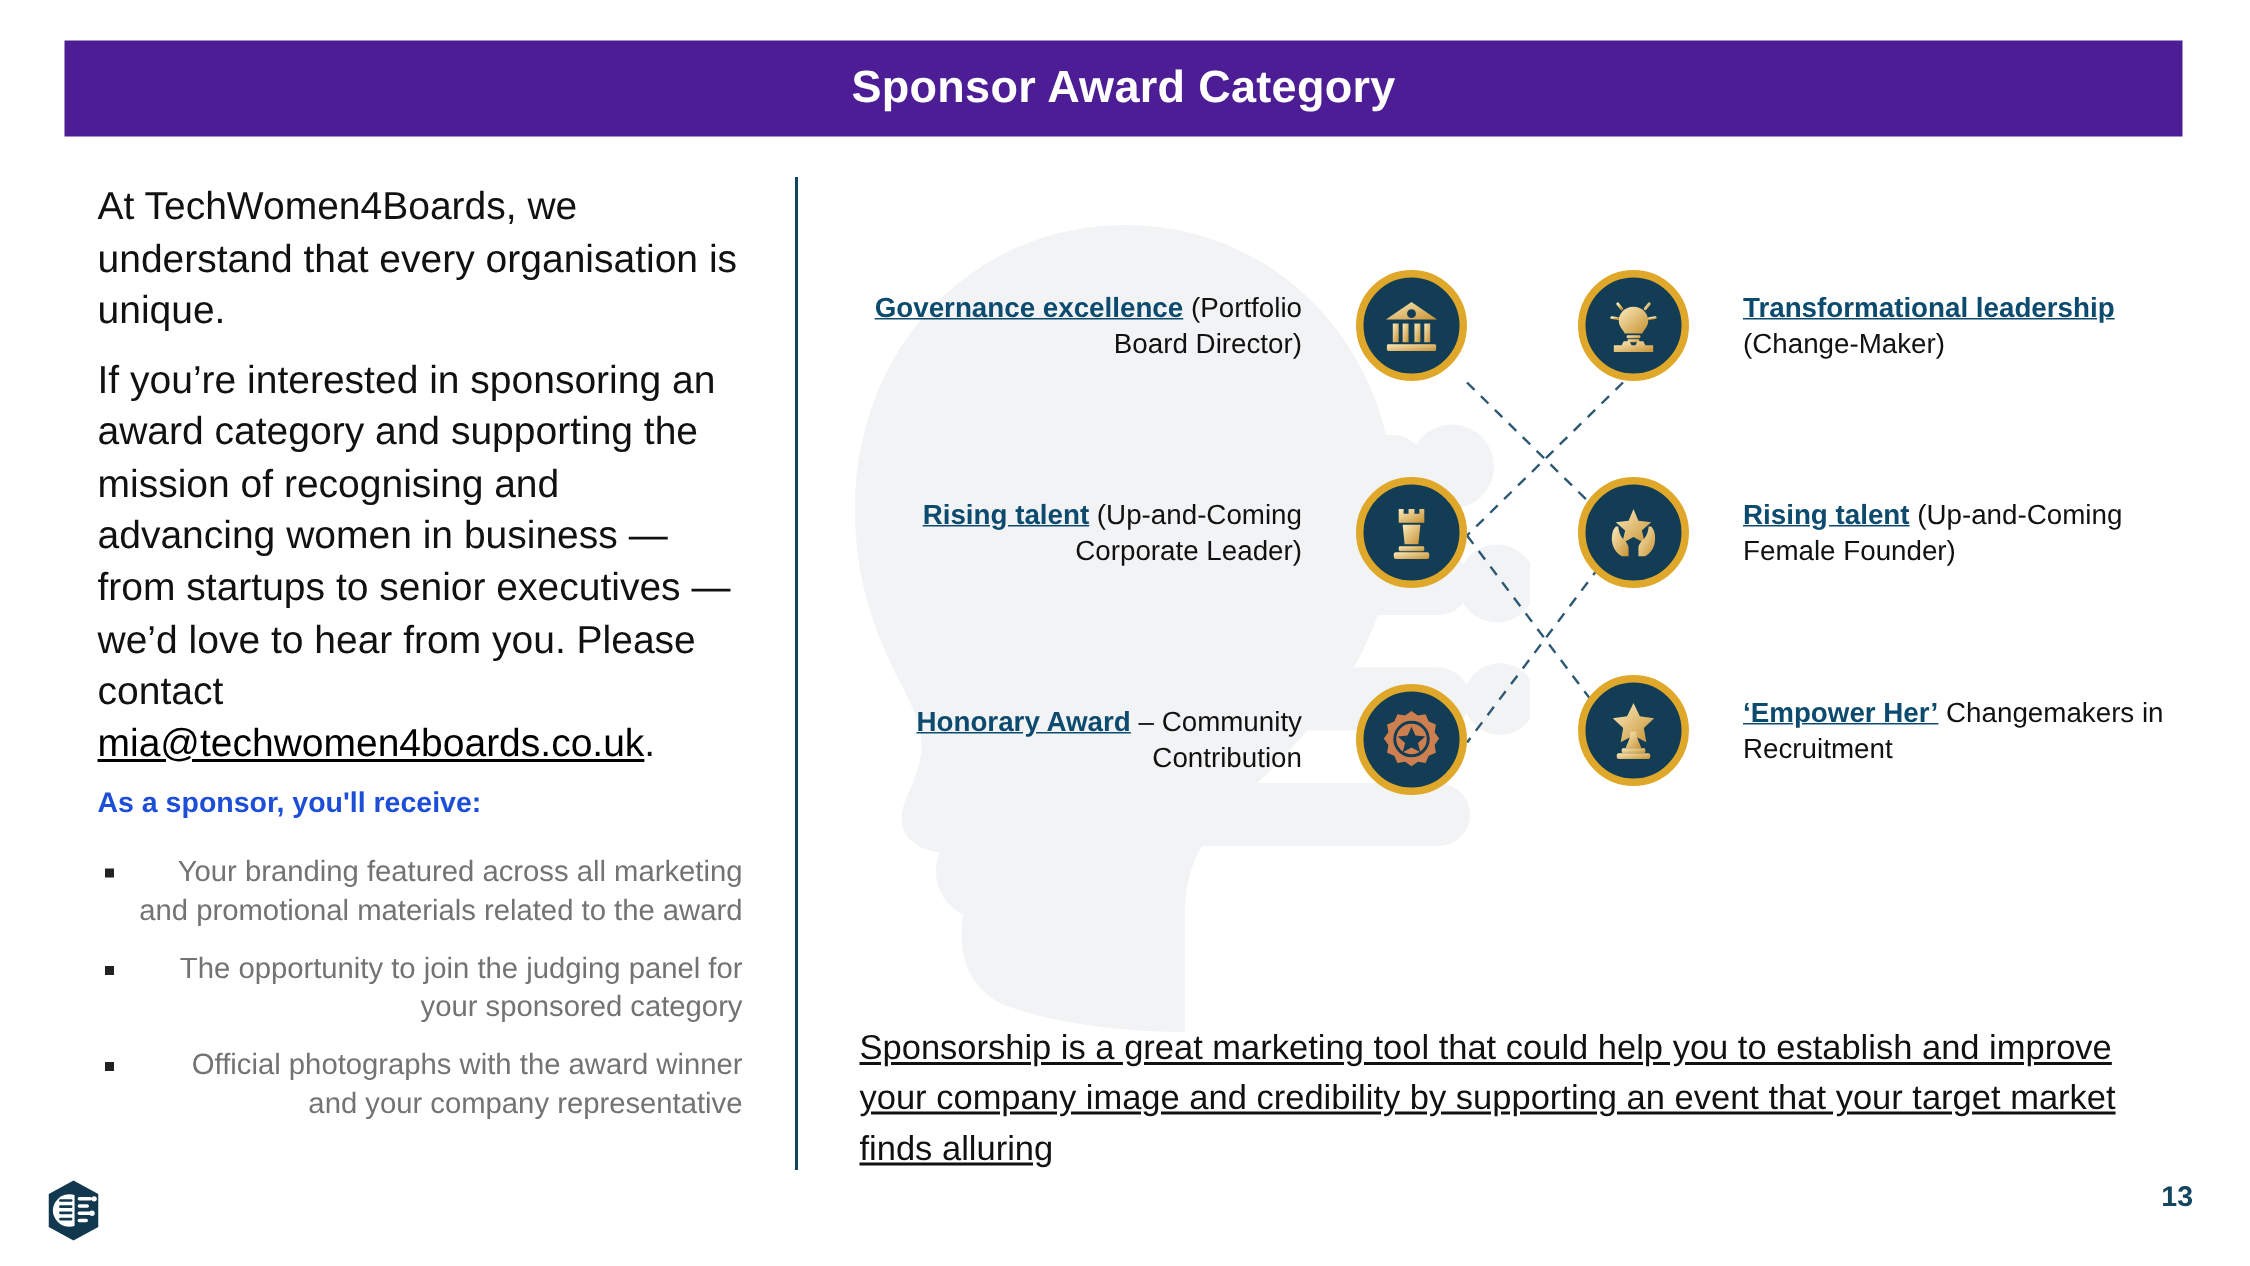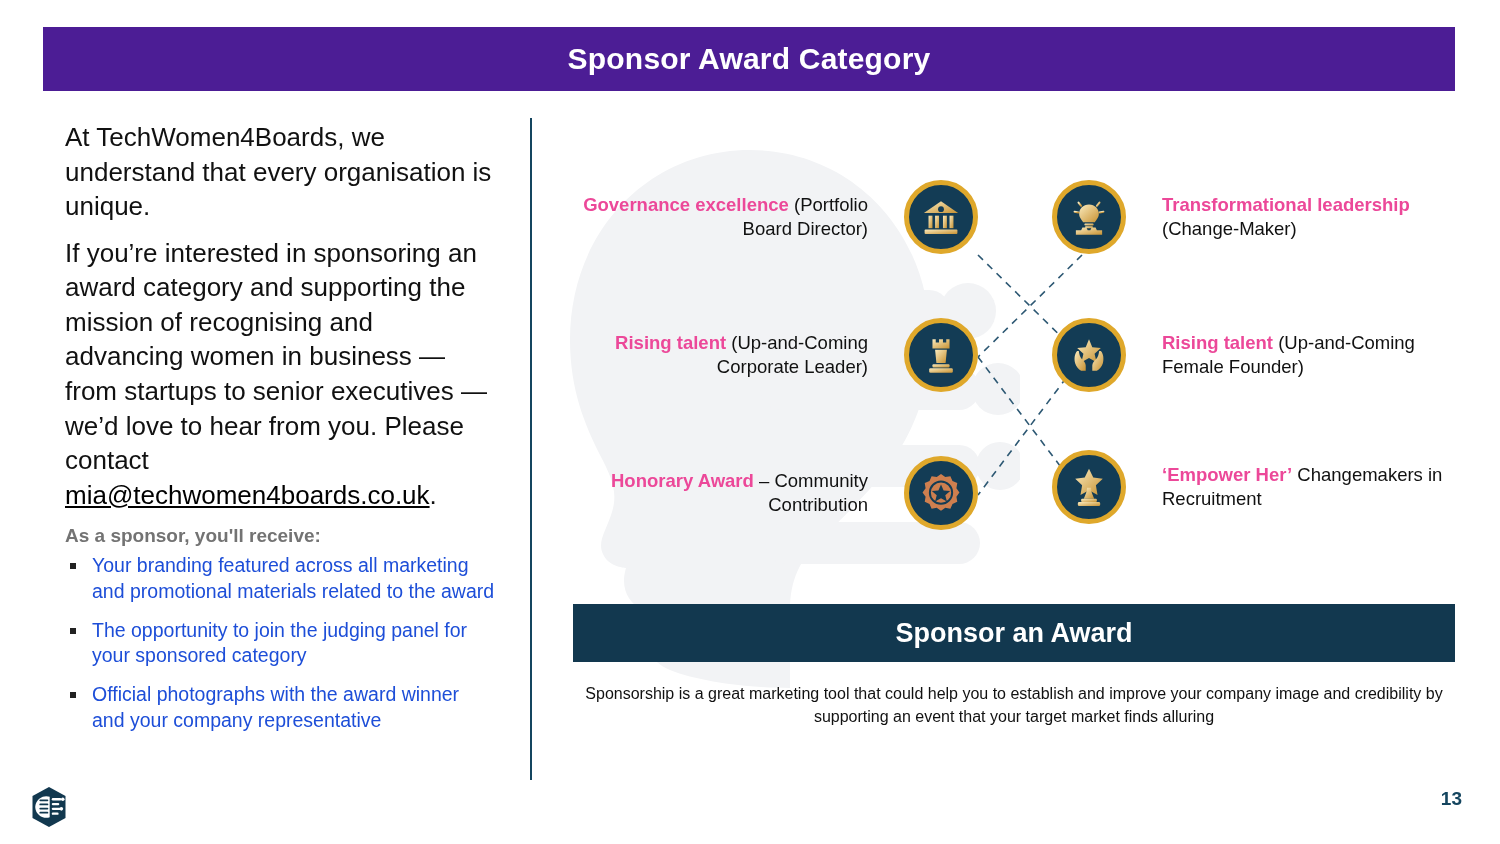--- a/index.html
+++ b/index.html
@@ -14,46 +14,46 @@
              display:flex;align-items:center;justify-content:center;}
   .title-bar .title-text{color:#ffffff;font-size:30px;font-weight:bold;letter-spacing:.2px;}
 
   
   .v-divider{position:absolute;left:530px;top:118px;width:2px;height:662px;background:#14455F;}
 
   
   .left-col{position:absolute;left:65px;top:120px;width:430px;}
   .lc-head{color:#14455F;font-size:19px;font-weight:bold;line-height:1.32;margin:0 0 14px 0;}
   .lc-p{color:#111111;font-size:26px;line-height:1.33;margin:0 0 12px 0;font-weight:350;}
-  .lc-sub{color:#737373;font-size:19px;font-weight:bold;margin:0 0 4px 0;line-height:1.3;}
+  .lc-sub{color:#1d4ed8;font-size:19px;font-weight:bold;margin:0 0 20px 0;line-height:1.3;}
   .email-link{color:#000000;text-decoration:underline;}
   .bullets{list-style:none;margin:0;padding:0;}
-  .bullets li{position:relative;padding-left:27px;margin-bottom:13px;color:#1d4ed8;
-              font-size:19.5px;line-height:1.32;font-weight:350;}
+  .bullets li{position:relative;padding-left:27px;margin-bottom:13px;color:#737373;
+              font-size:19.5px;line-height:1.32;font-weight:350;text-align:right;}
   .bullets li::before{content:"";position:absolute;left:5px;top:10px;width:6px;height:6px;background:#222;}
 
   
   .diagram{position:absolute;left:560px;top:150px;width:910px;height:430px;}
   .connectors{position:absolute;left:0;top:0;width:910px;height:430px;}
   .node{position:absolute;display:flex;align-items:center;}
   .badge{width:74px;height:74px;border-radius:50%;background:#133C55;border:5px solid #DFA82B;
          box-sizing:border-box;display:flex;align-items:center;justify-content:center;flex:0 0 auto;}
   .badge svg{width:42px;height:42px;display:block;}
   .lbl{font-size:18.5px;line-height:1.3;color:#111111;font-weight:350;}
-  .lbl b{color:#ec4899;font-weight:bold;}
+  .lbl b{color:#0c4a6e;font-weight:bold;text-decoration:underline;}
   .node-left{justify-content:flex-end;}
   .node-left .lbl{text-align:right;padding-right:36px;}
   .node-right .lbl{text-align:left;padding-left:36px;}
 
   
   .band{position:absolute;left:573px;top:604px;width:882px;height:58px;background:#12384F;
         display:flex;align-items:center;justify-content:center;}
   .band .band-text{color:#ffffff;font-size:27px;font-weight:bold;}
-  .band-caption{position:absolute;left:573px;top:682px;width:882px;text-align:center;
-                color:#111111;font-size:16px;line-height:1.45;font-weight:350;}
+  .band-caption{position:absolute;left:573px;top:682px;width:882px;
+                color:#111111;font-size:23px;line-height:1.45;font-weight:350;text-decoration:underline;}
 
   
   .logo{position:absolute;left:27px;top:785px;width:44px;height:44px;}
   .page-num{position:absolute;right:38px;top:788px;color:#14455F;font-size:19px;font-weight:bold;}
 </style>
 </head>
 <body>
 
 <div class="slide">
 
@@ -229,23 +229,20 @@
             <rect x="15" y="55" width="34" height="6" rx="2"></rect>
           </g>
         </svg>
       </div>
       <div class="lbl">
         <b>‘Empower Her’</b><span> Changemakers in Recruitment</span>
       </div>
     </div>
   </div>
 
-  <div class="band">
-    <span class="band-text">Sponsor an Award</span>
-  </div>
   <div class="band-caption">Sponsorship is a great marketing tool that could help you to establish and improve your company image and credibility by supporting an event that your target market finds alluring</div>
 
   <svg class="logo" viewBox="0 0 64 64">
     <path d="M32 3 L56 16 V48 L32 61 L8 48 V16 Z" fill="#12384F"></path>
     <g fill="#ffffff">
       <path d="M23 17 C15 20 12 27 12 32 C12 37 15 44 23 47 C26 48 30 48 33 47 L33 17 C30 16 26 16 23 17 Z"></path>
       <rect x="36" y="19" width="14" height="3.4" rx="1.7"></rect>
       <rect x="36" y="26" width="11" height="3.4" rx="1.7"></rect>
       <rect x="36" y="33" width="14" height="3.4" rx="1.7"></rect>
       <rect x="36" y="40" width="10" height="3.4" rx="1.7"></rect>

